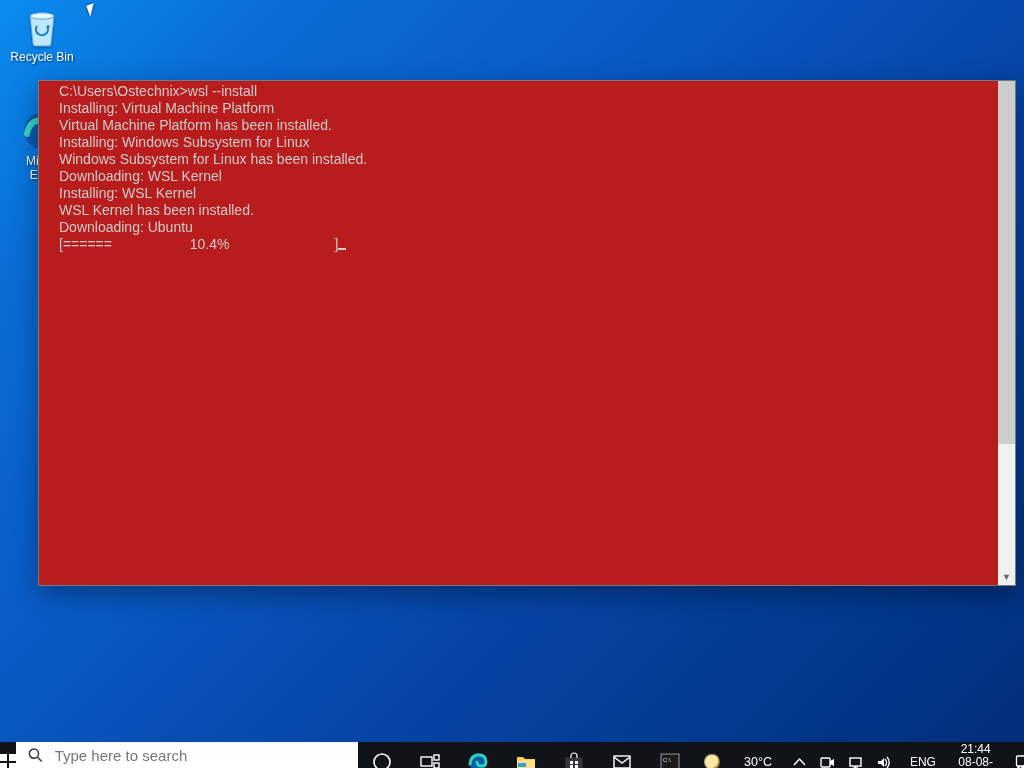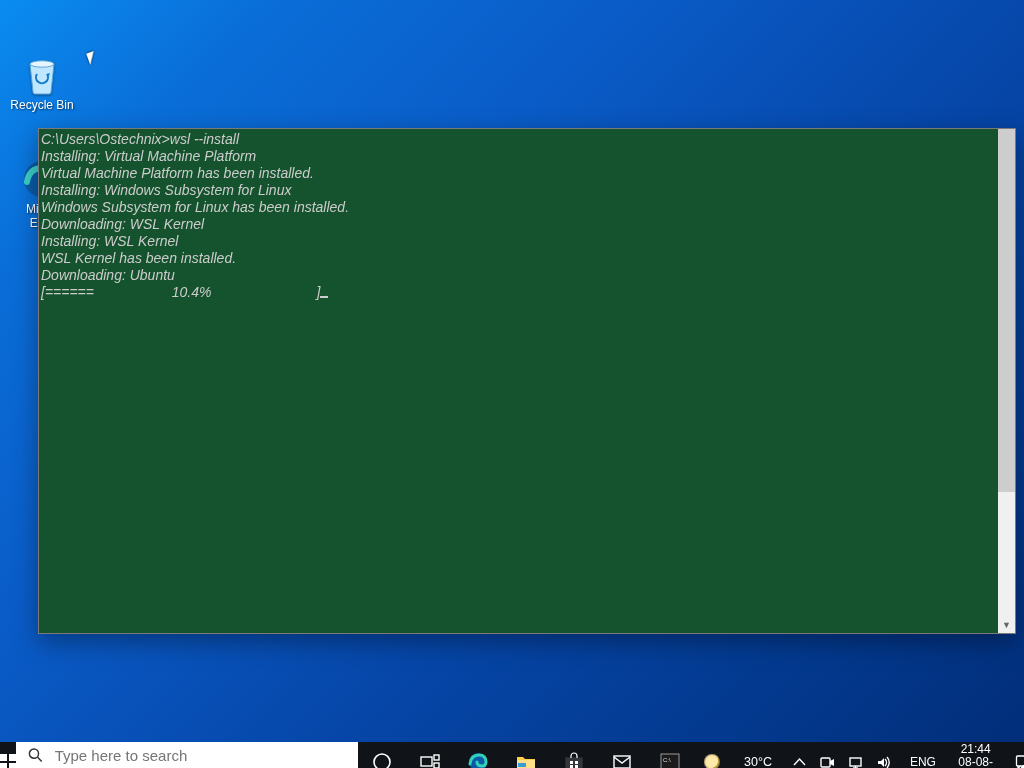--- a/index.html
+++ b/index.html
@@ -4,21 +4,21 @@
 <style>
   * { margin: 0; padding: 0; box-sizing: border-box; font-family: "Segoe UI", Tahoma, sans-serif; }
   html, body { width: 1024px; height: 768px; overflow: hidden; }
   body {
     background: linear-gradient(135deg, #0a8cf0 0%, #0a6ed8 15%, #0a5cc8 35%, #0646a8 60%, #033a90 80%, #022d78 100%);
     position: relative;
     user-select: none;
   }
 
   
-  .desktop { position: absolute; top: 0; left: 0; right: 0; bottom: 40px; margin-top: 48px; }
+  .desktop { position: absolute; top: 0; left: 0; right: 0; bottom: 40px; }
   .desktop-icon { position: absolute; width: 76px; text-align: center; cursor: pointer; }
   .desktop-icon .icon-img { width: 42px; height: 42px; margin: 0 auto 2px; }
   .desktop-icon .label { color: #fff; font-size: 12px; text-shadow: 1px 1px 2px rgba(0,0,0,.6); line-height: 14px; }
   .recycle-bin { top: 6px; left: 4px; }
   .edge-icon   { top: 110px; left: 4px; }
 
   .recycle-svg { filter: drop-shadow(0 1px 1px rgba(0,0,0,.4)); }
 
   
   .cursor-arrow { position: absolute; top: 4px; left: 88px; width: 0; height: 0;
@@ -34,23 +34,23 @@
   .titlebar { height: 30px; background: #fff; display: flex; align-items: center; }
   .titlebar .app-icon { width: 16px; height: 16px; margin: 0 6px 0 8px; background:#000; border:1px solid #888; position:relative; }
   .titlebar .app-icon::after { content:"C:\\"; color:#ccc; font: 700 6px/14px Consolas, monospace; position:absolute; left:1px; top:0; letter-spacing:-0.5px;}
   .titlebar .title { font-size: 12px; color:#000; flex: 0 0 auto; }
   .titlebar .spacer { flex: 1 1 auto; }
   .win-btn { width: 46px; height: 30px; display:flex; align-items:center; justify-content:center; cursor:pointer; }
   .win-btn svg { width: 10px; height: 10px; stroke:#222; stroke-width:1; fill:none; }
   .win-btn.close svg { stroke-width:1.1; }
 
   .terminal-wrap { flex:1; position:relative; background:#0c0c0c; }
-  .terminal { position:absolute; inset:0 17px 0 0; background:#14532d; color:#ccc;
+  .terminal { position:absolute; inset:0 17px 0 0; background:#b91c1c; color:#ccc;
     font-family: Consolas, "Courier New", monospace; font-size: 14px; line-height: 16px;
-    padding: 2px 0 0 2px; white-space: pre; overflow:hidden;font-style:italic; }
+    padding: 2px 0 0 20px; white-space: pre; overflow:hidden; }
   .scrollbar { position:absolute; top:0; right:0; bottom:0; width:17px; background:#f0f0f0; }
   .scrollbar .thumb { position:absolute; top:0; left:0; right:0; height:72%; background:#cdcdcd; }
   .scrollbar .arrow { position:absolute; left:0; right:0; height:17px; display:flex; align-items:center; justify-content:center; color:#666; font-size:9px;}
   .scrollbar .arrow.up { top:0; } .scrollbar .arrow.down { bottom:0; }
 
   .prompt-line .path { color:#ccc; }
   .blink-cursor { display:inline-block; width:8px; height:2px; background:#ccc; vertical-align:-1px; margin-left:0; }
 
   
   .taskbar { position:absolute; bottom:0; left:0; right:0; height:26px; background:#101318; display:flex; align-items:stretch; color:#fff; }

